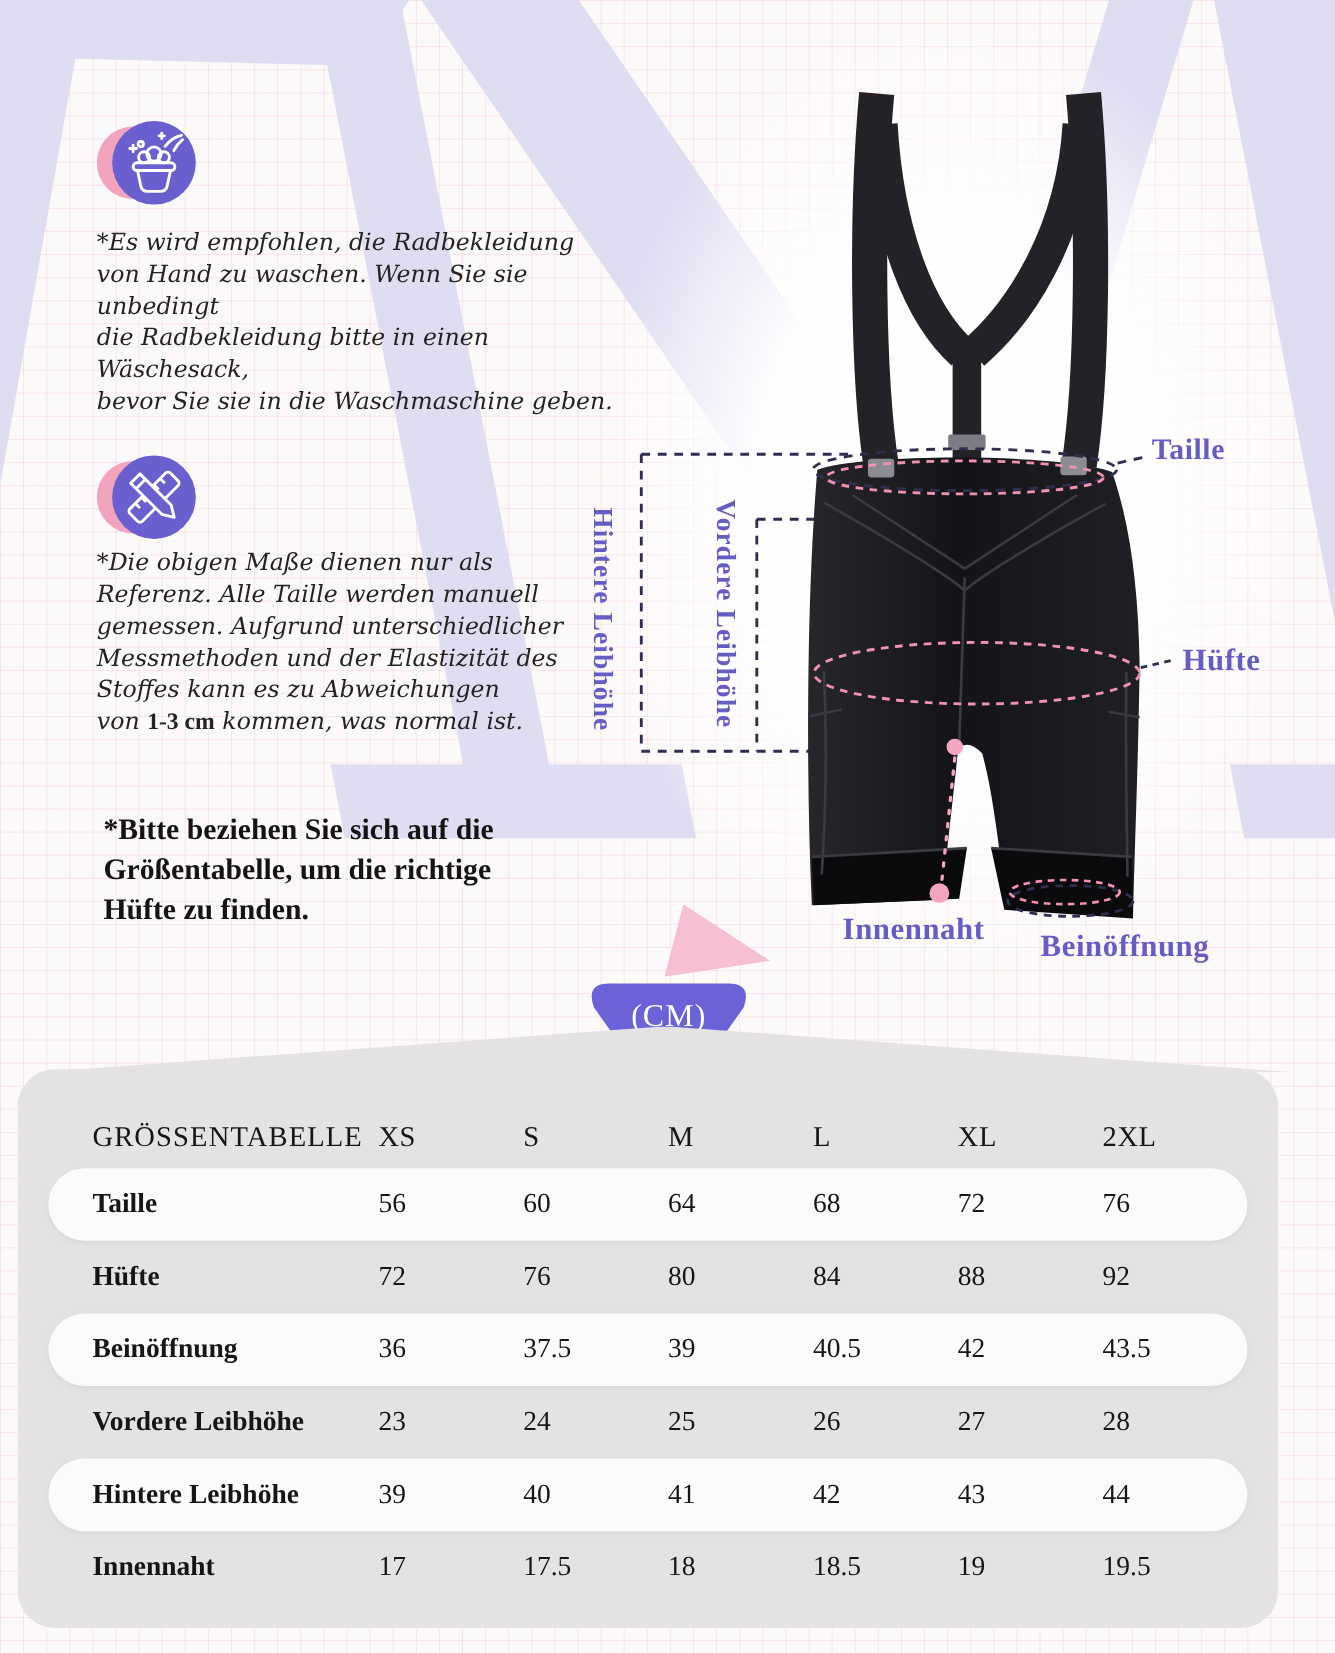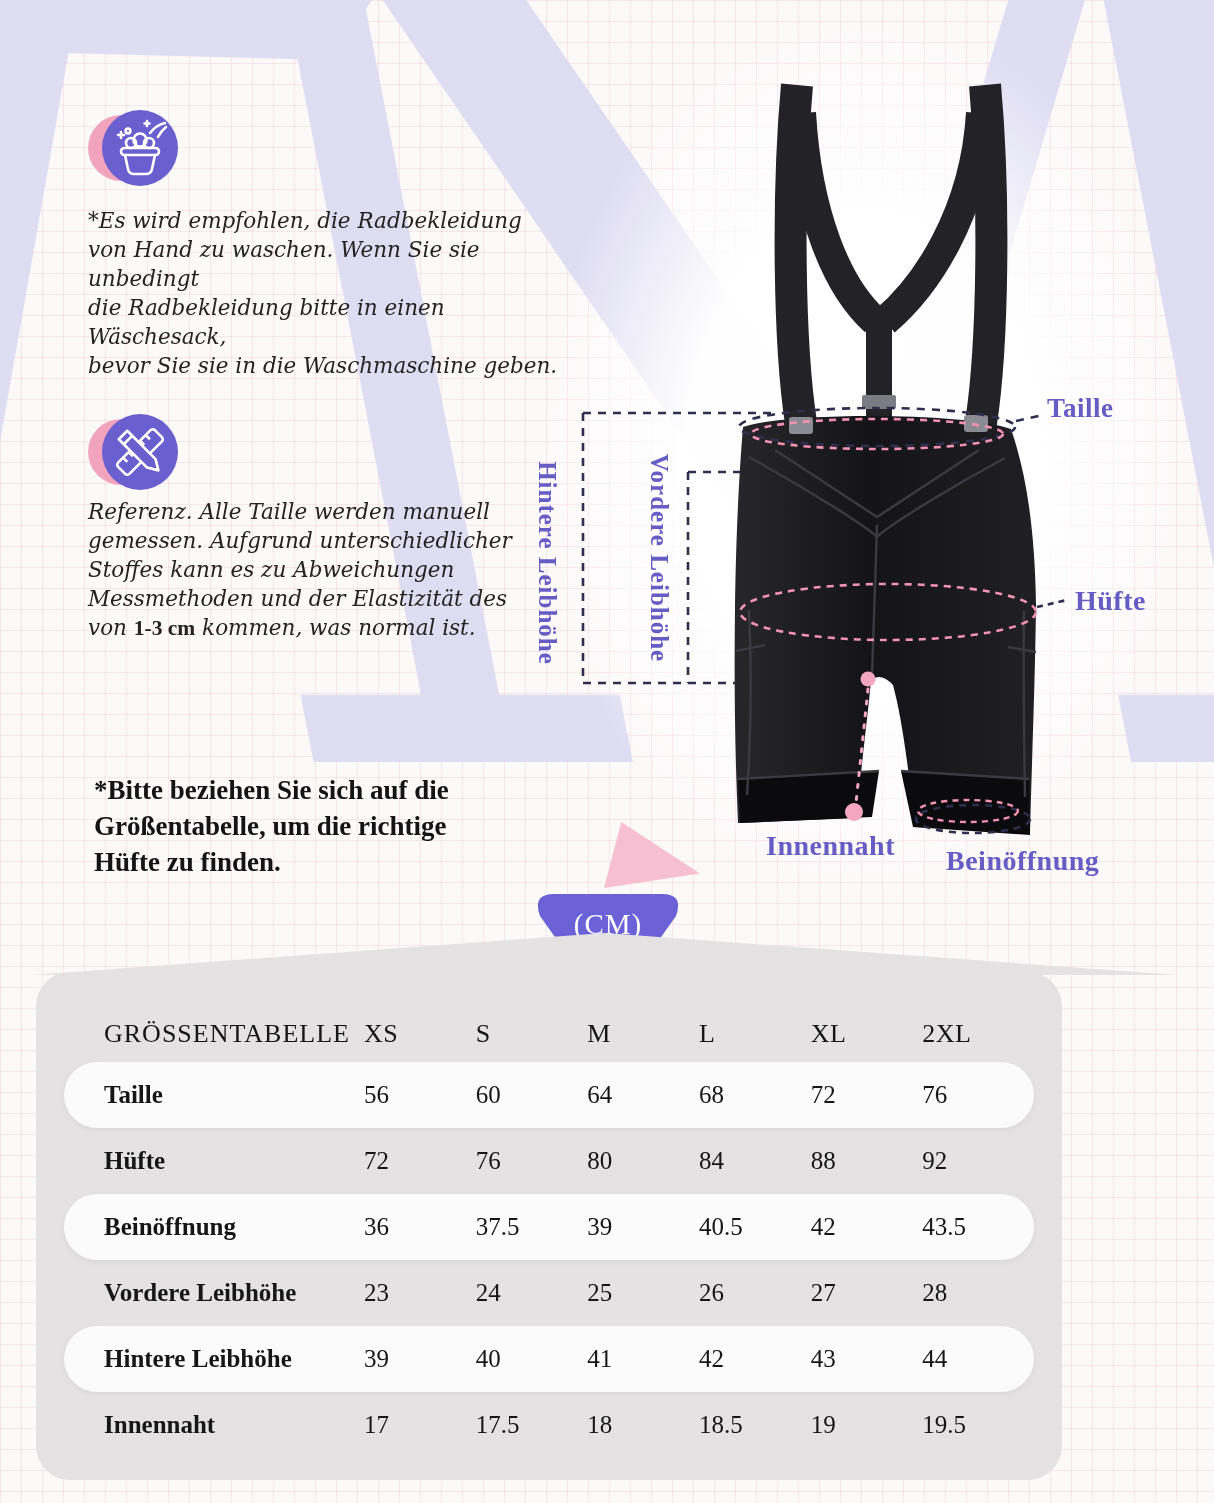--- a/index.html
+++ b/index.html
@@ -34,21 +34,21 @@
   #ruler-icon{left:88px;top:412px;}
   .note-text{
     position:absolute;left:88px;width:470px;
     font-family:"DejaVu Serif",serif;font-style:italic;
     font-size:21.5px;line-height:29px;color:#242322;
   }
   #care-text{top:206px;}
   #measure-text{top:497px;}
   .hl{font-style:normal;font-weight:bold;font-family:"Liberation Serif",serif;}
   #size-note{
-    position:absolute;left:94px;top:772px;width:460px;
+    position:absolute;left:94px;top:736px;width:460px;
     font-family:"Liberation Serif",serif;font-weight:bold;
     font-size:27px;line-height:36px;color:#151414;
   }
   
   #shorts-svg{position:absolute;left:535px;top:55px;}
   .dlabel{
     position:absolute;font-family:"Liberation Serif",serif;font-weight:bold;
     color:#655cc4;letter-spacing:0.5px;white-space:nowrap;
   }
   #lbl-taille{left:1047px;top:393px;font-size:27px;}
@@ -65,21 +65,21 @@
   
   #unit-badge{position:absolute;left:532px;top:886px;width:152px;height:126px;}
   #unit-badge .txt{
     position:absolute;left:0;top:22px;width:152px;text-align:center;
     color:#ffffff;font-family:"Liberation Serif",serif;font-size:29px;letter-spacing:1px;
   }
   
   #table-roof{position:absolute;left:32px;top:933px;width:1146px;height:42px;
     background:#e4e2e3;clip-path:polygon(0 100%,50% 0,100% 100%);}
   #table-panel{
-    position:absolute;left:36px;top:972px;width:1026px;height:508px;
+    position:absolute;left:16px;top:972px;width:1146px;height:508px;
     background:#e4e2e3;border-radius:34px;
   }
   .thead,.trow{
     display:grid;grid-template-columns:300px repeat(6,1fr);
     align-items:center;margin:0 28px;
   }
   .thead{padding-top:34px;height:56px;}
   .trow{height:66px;}
   .trow.pill{background:#fcfbfb;border-radius:33px;box-shadow:0 2px 6px rgba(0,0,0,0.05);}
   .th,.td{font-family:"Liberation Serif",serif;color:#161616;}
@@ -131,24 +131,25 @@
         <rect x="-26" y="-8" width="52" height="16" rx="3"></rect>
         <path d="M-16,-8 V-2 M-8,-8 V-2 M0,-8 V-2 M8,-8 V-2 M16,-8 V-2" fill="none"></path>
       </g>
       <g transform="rotate(45)" stroke="#ffffff" stroke-width="2.6" fill="#695fce" stroke-linejoin="round">
         <path d="M-24,-6 H16 L26,0 L16,6 H-24 Z"></path>
         <path d="M-17,-6 V6" fill="none"></path>
       </g>
     </g>
   </svg>
   <div class="note-text" id="measure-text">
+    <div>*Die obigen Maße dienen nur als</div>
     <div>Referenz. Alle Taille werden manuell</div>
     <div>gemessen. Aufgrund unterschiedlicher</div>
+    <div>Messmethoden und der Elastizität des</div>
     <div>Stoffes kann es zu Abweichungen</div>
-    <div>Messmethoden und der Elastizität des</div>
     <div>
       <span>von </span><span class="hl">1-3 cm</span><span> kommen, was normal ist.</span>
     </div>
   </div>
 
   <div id="size-note">
     <div>*Bitte beziehen Sie sich auf die</div>
     <div>Größentabelle, um die richtige</div>
     <div>Hüfte zu finden.</div>
   </div>

